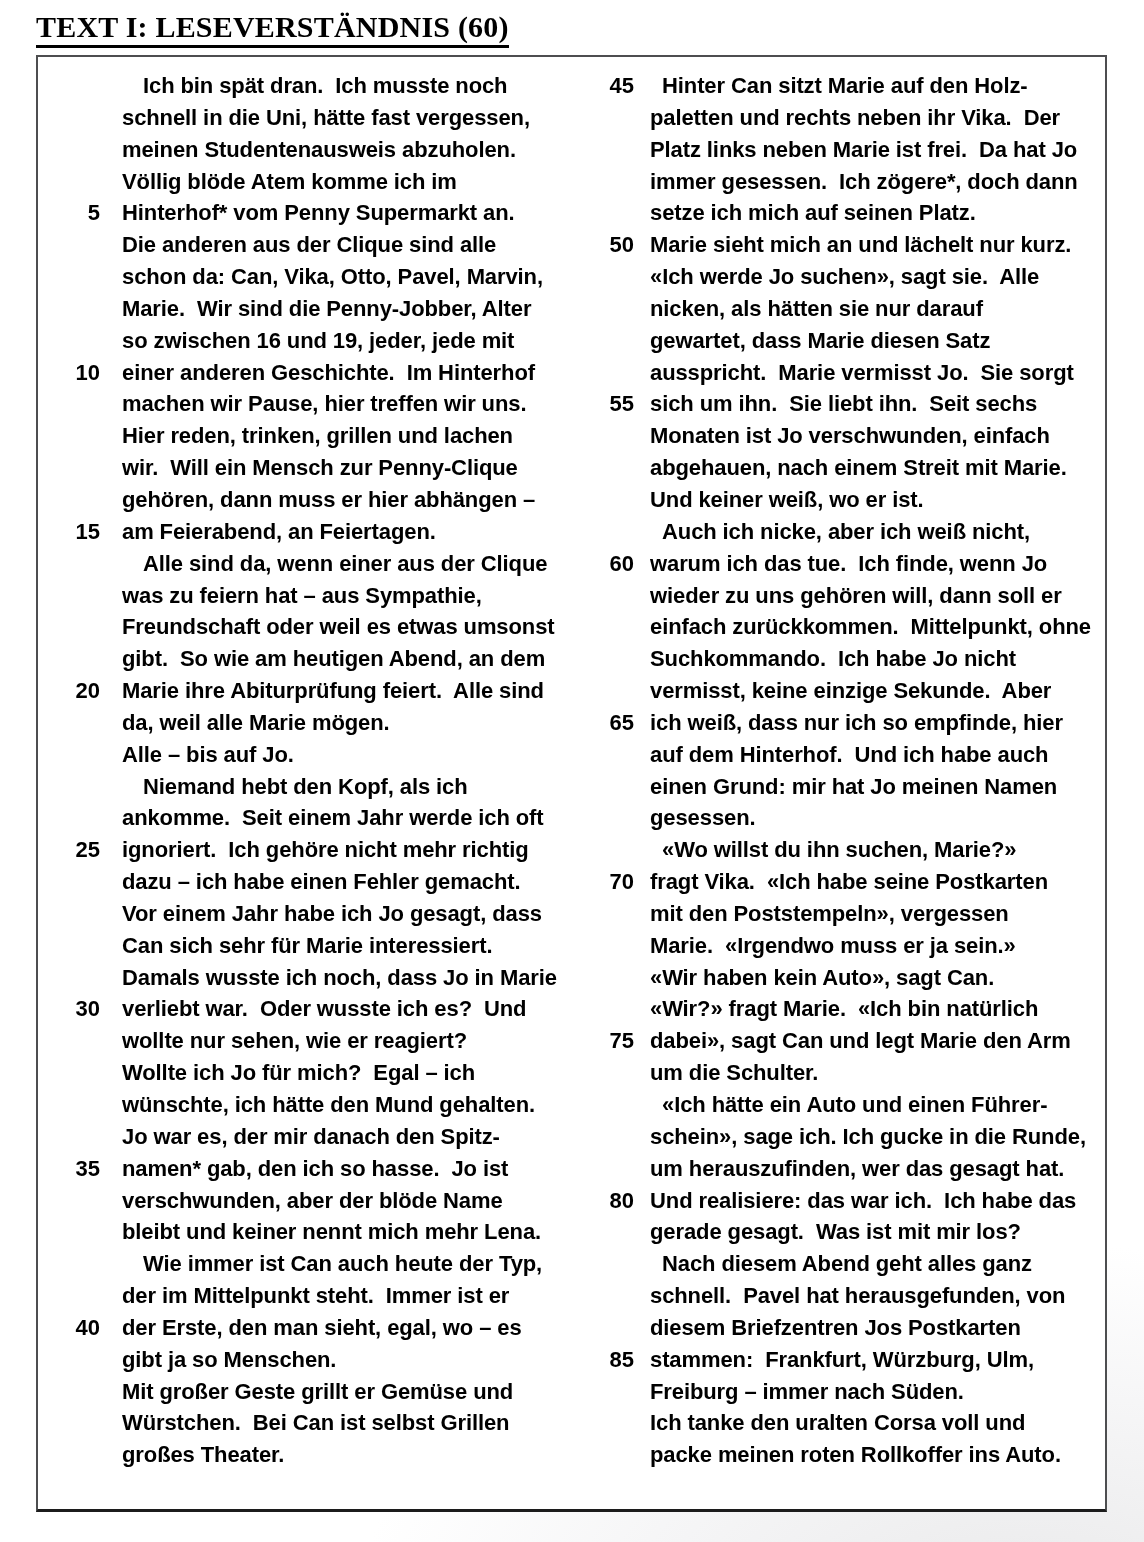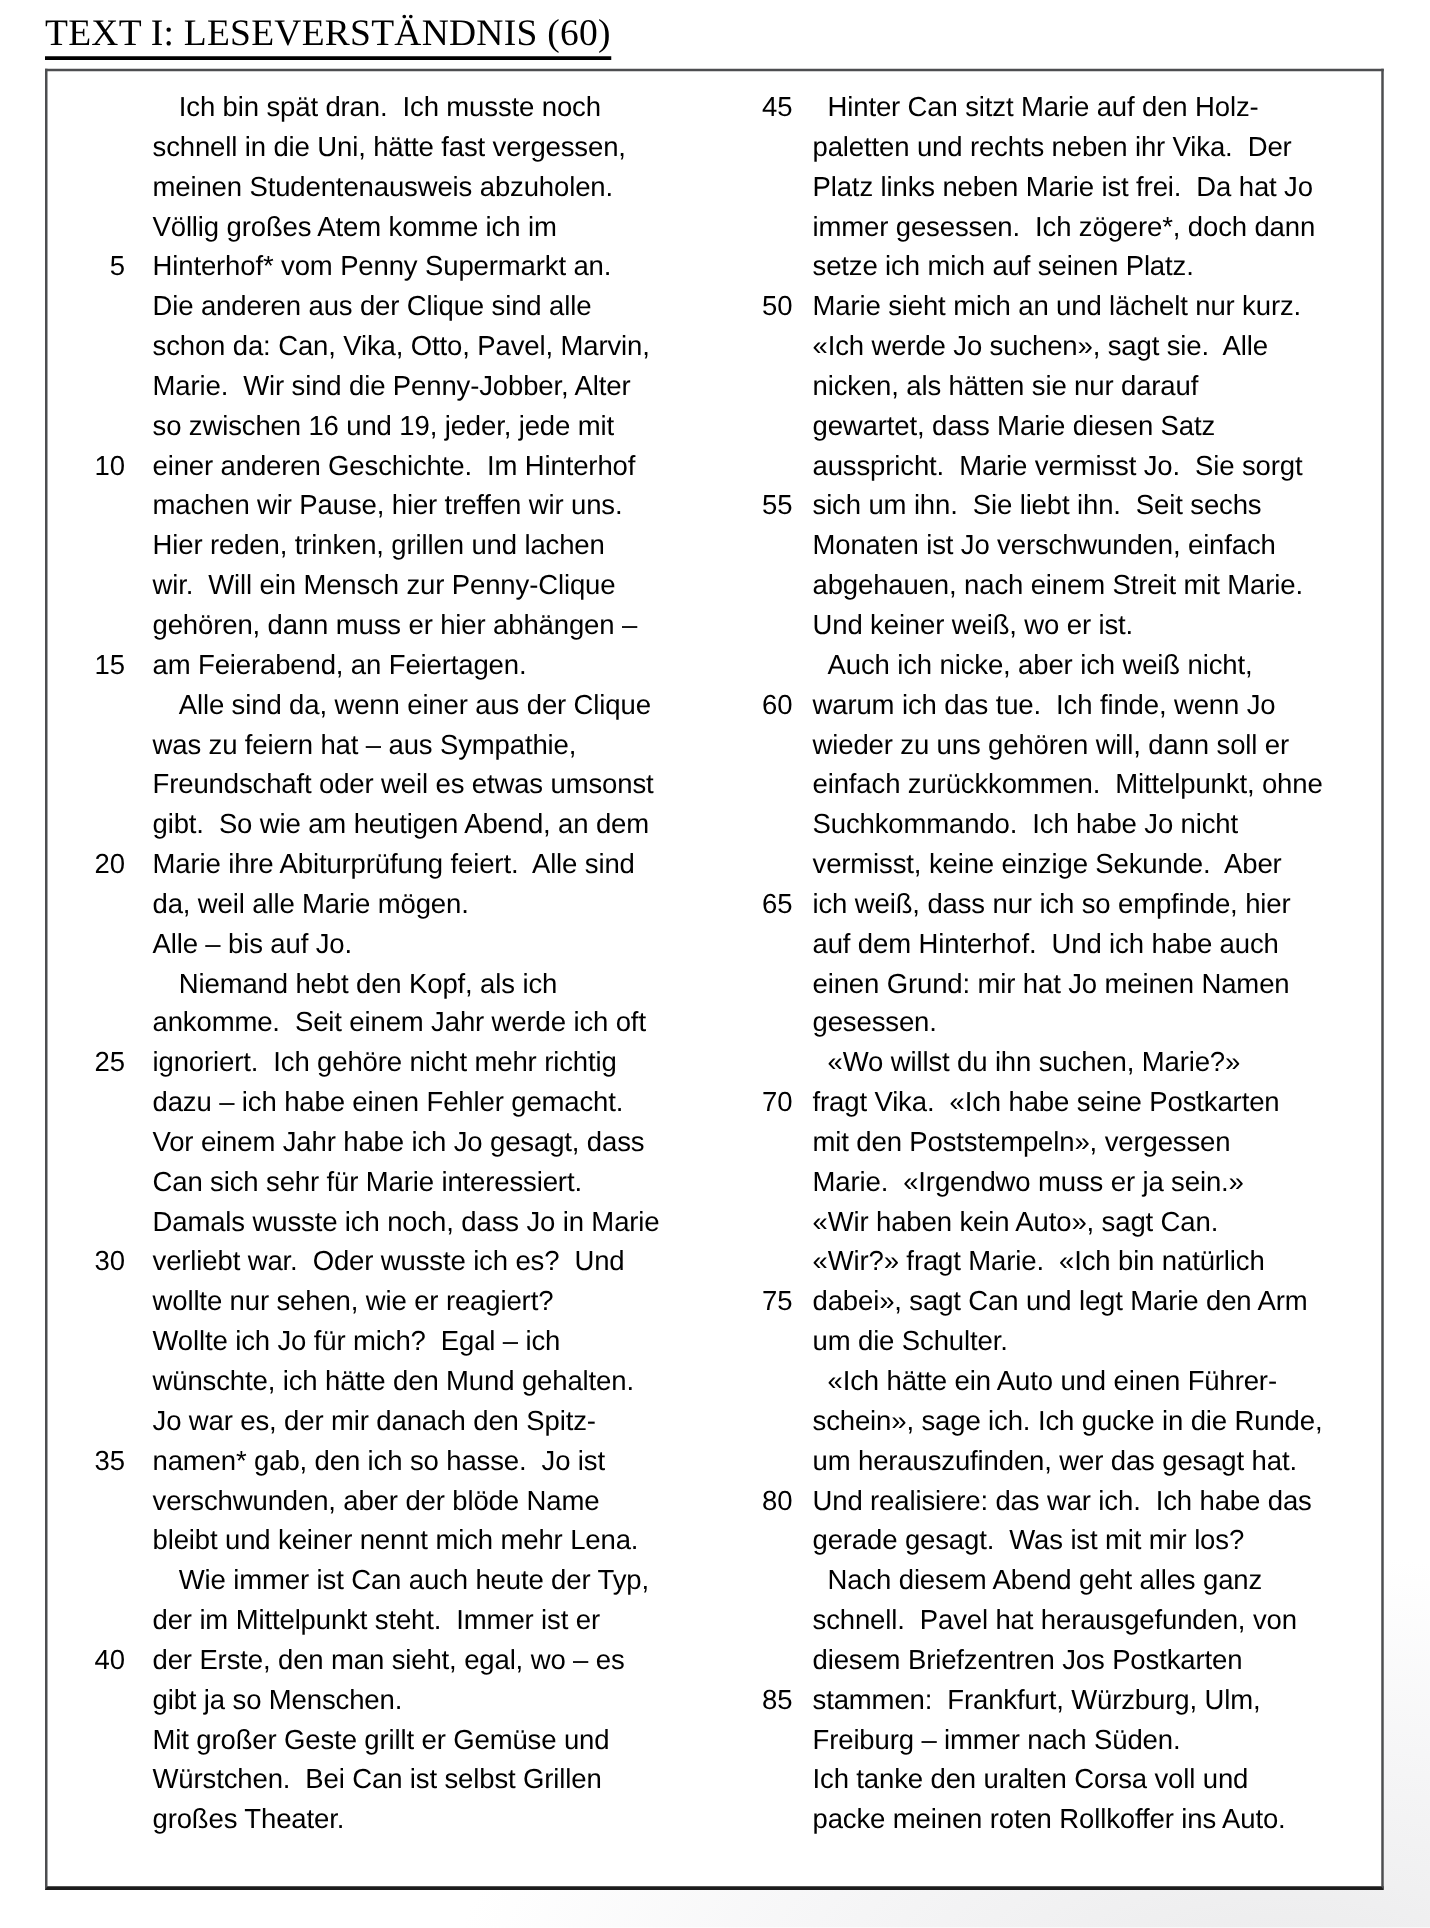--- a/index.html
+++ b/index.html
@@ -19,21 +19,21 @@
   }
   .page {
     position: absolute;
     left: 36px;
     top: 10px;
     width: 1072px;
   }
   h1.title {
     margin: 0 0 7px 0;
     font-family: "Liberation Serif", serif;
-    font-weight: 400;
+    font-weight: 700;
     font-size: 30px;
     line-height: 34px;
     letter-spacing: 0.2px;
   }
   .title-text {
     display: inline-block;
     border-bottom: 3px solid #000;
     padding-bottom: 1px;
   }
   .textbox {
@@ -42,20 +42,21 @@
     height: 1457px;
     border: 2px solid #4d4e50;
     border-bottom: 3px solid #1c1c1c;
     background: #ffffff;
     padding-top: 13px;
     display: flex;
   }
   .col {
     display: flex;
     flex-direction: column;
+    font-weight: bold;
   }
   .col-left  { width: 531px; }
   .col-right { width: 538px; }
   .line {
     display: flex;
     height: 31.85px;
     align-items: baseline;
   }
   .num {
     box-sizing: border-box;
@@ -100,21 +101,21 @@
     <span class="txt">schnell in die Uni, hätte fast vergessen,</span>
   </div>
 
   <div class="line">
     <span class="num"></span>
     <span class="txt">meinen Studentenausweis abzuholen.</span>
   </div>
 
   <div class="line">
     <span class="num"></span>
-    <span class="txt">Völlig großes Atem komme ich im</span>
+    <span class="txt">Völlig blöde Atem komme ich im</span>
   </div>
 
   <div class="line">
     <span class="num">5</span>
     <span class="txt">Hinterhof* vom Penny Supermarkt an.</span>
   </div>
 
   <div class="line">
     <span class="num"></span>
     <span class="txt">Die anderen aus der Clique sind alle</span>

